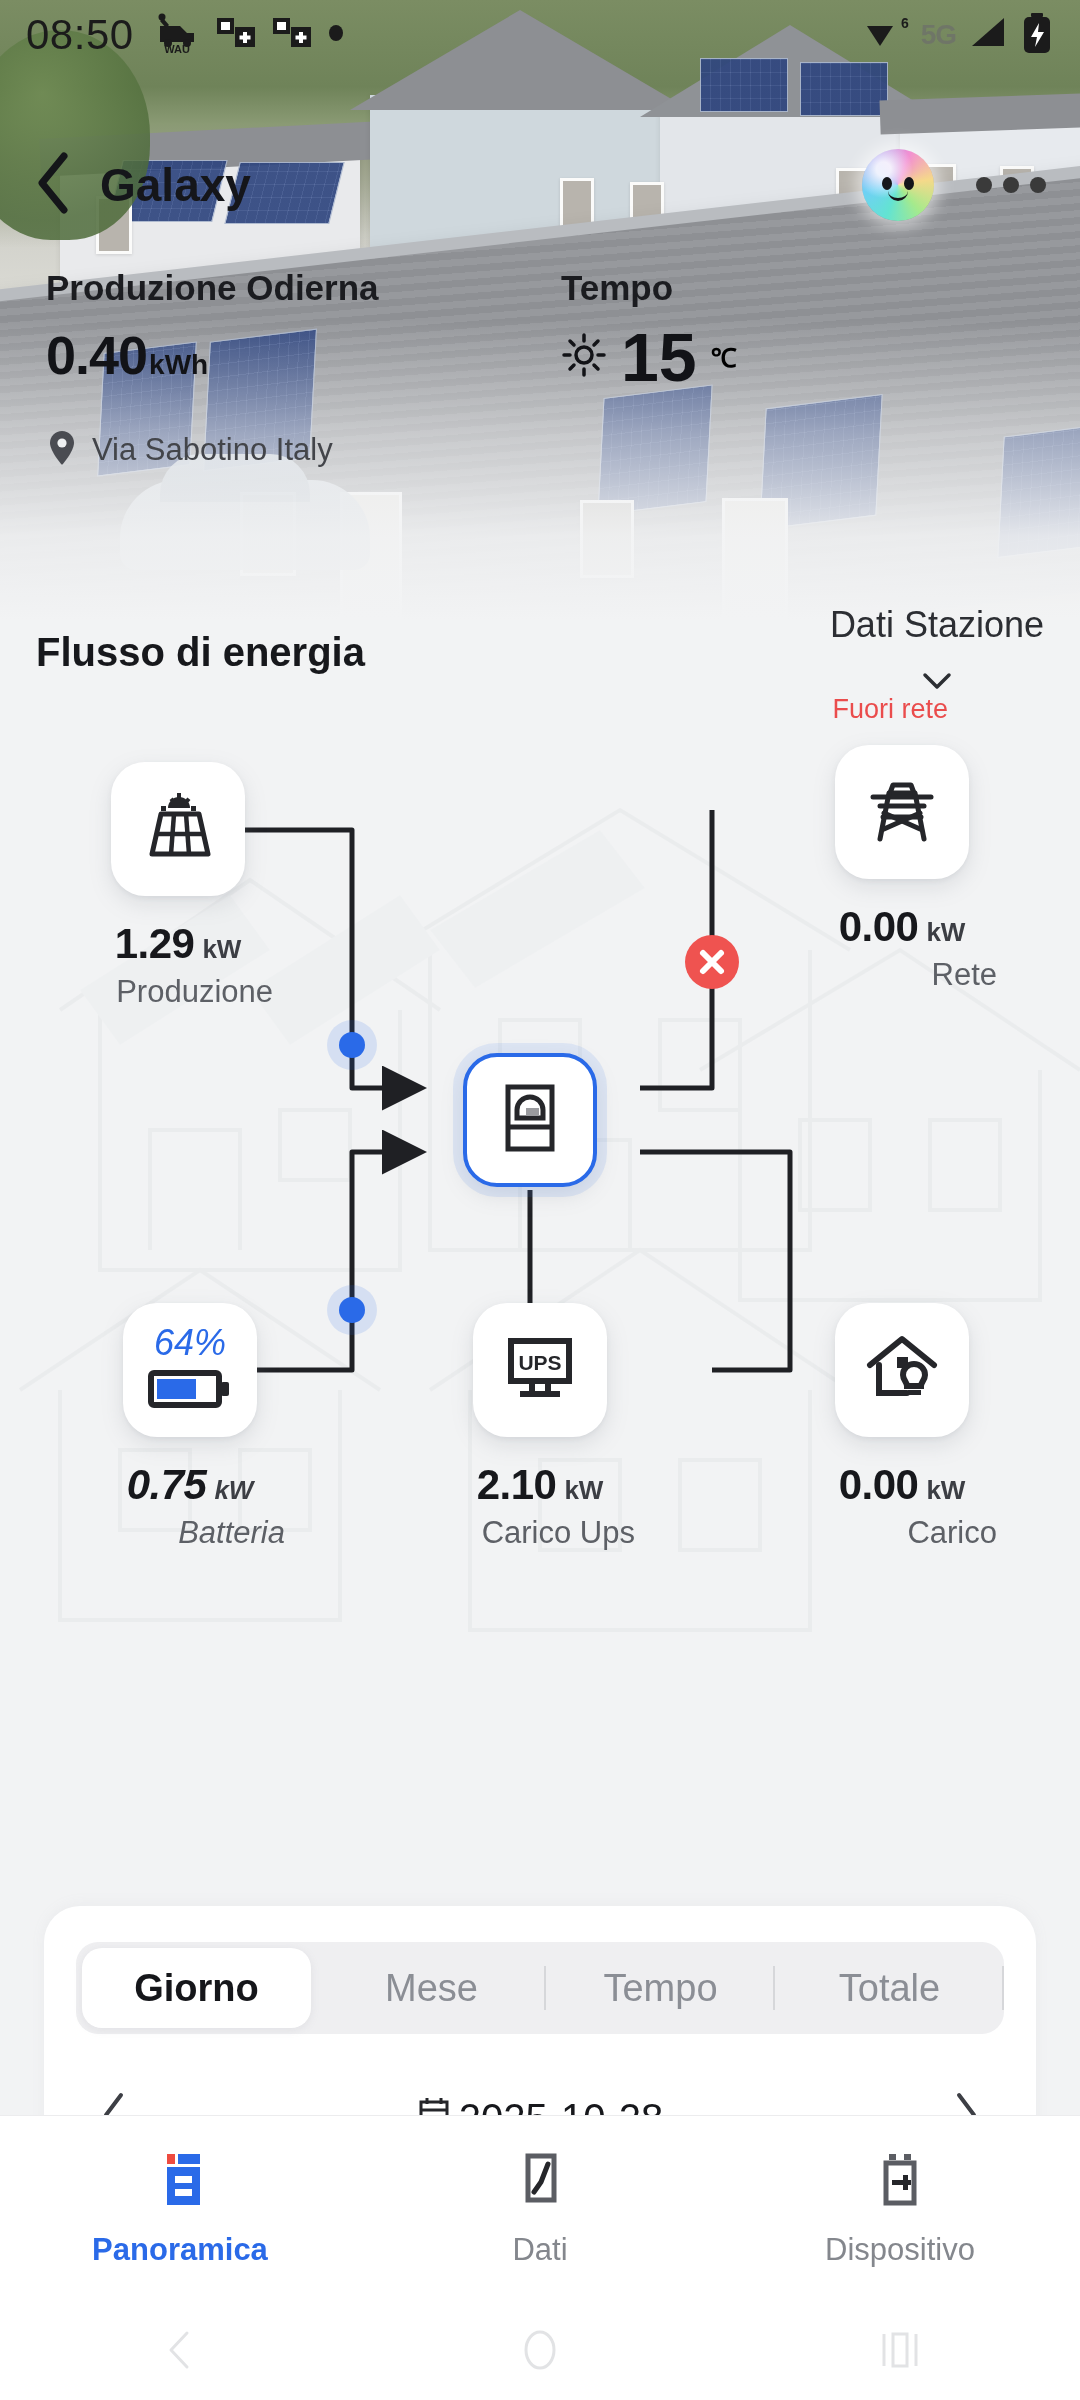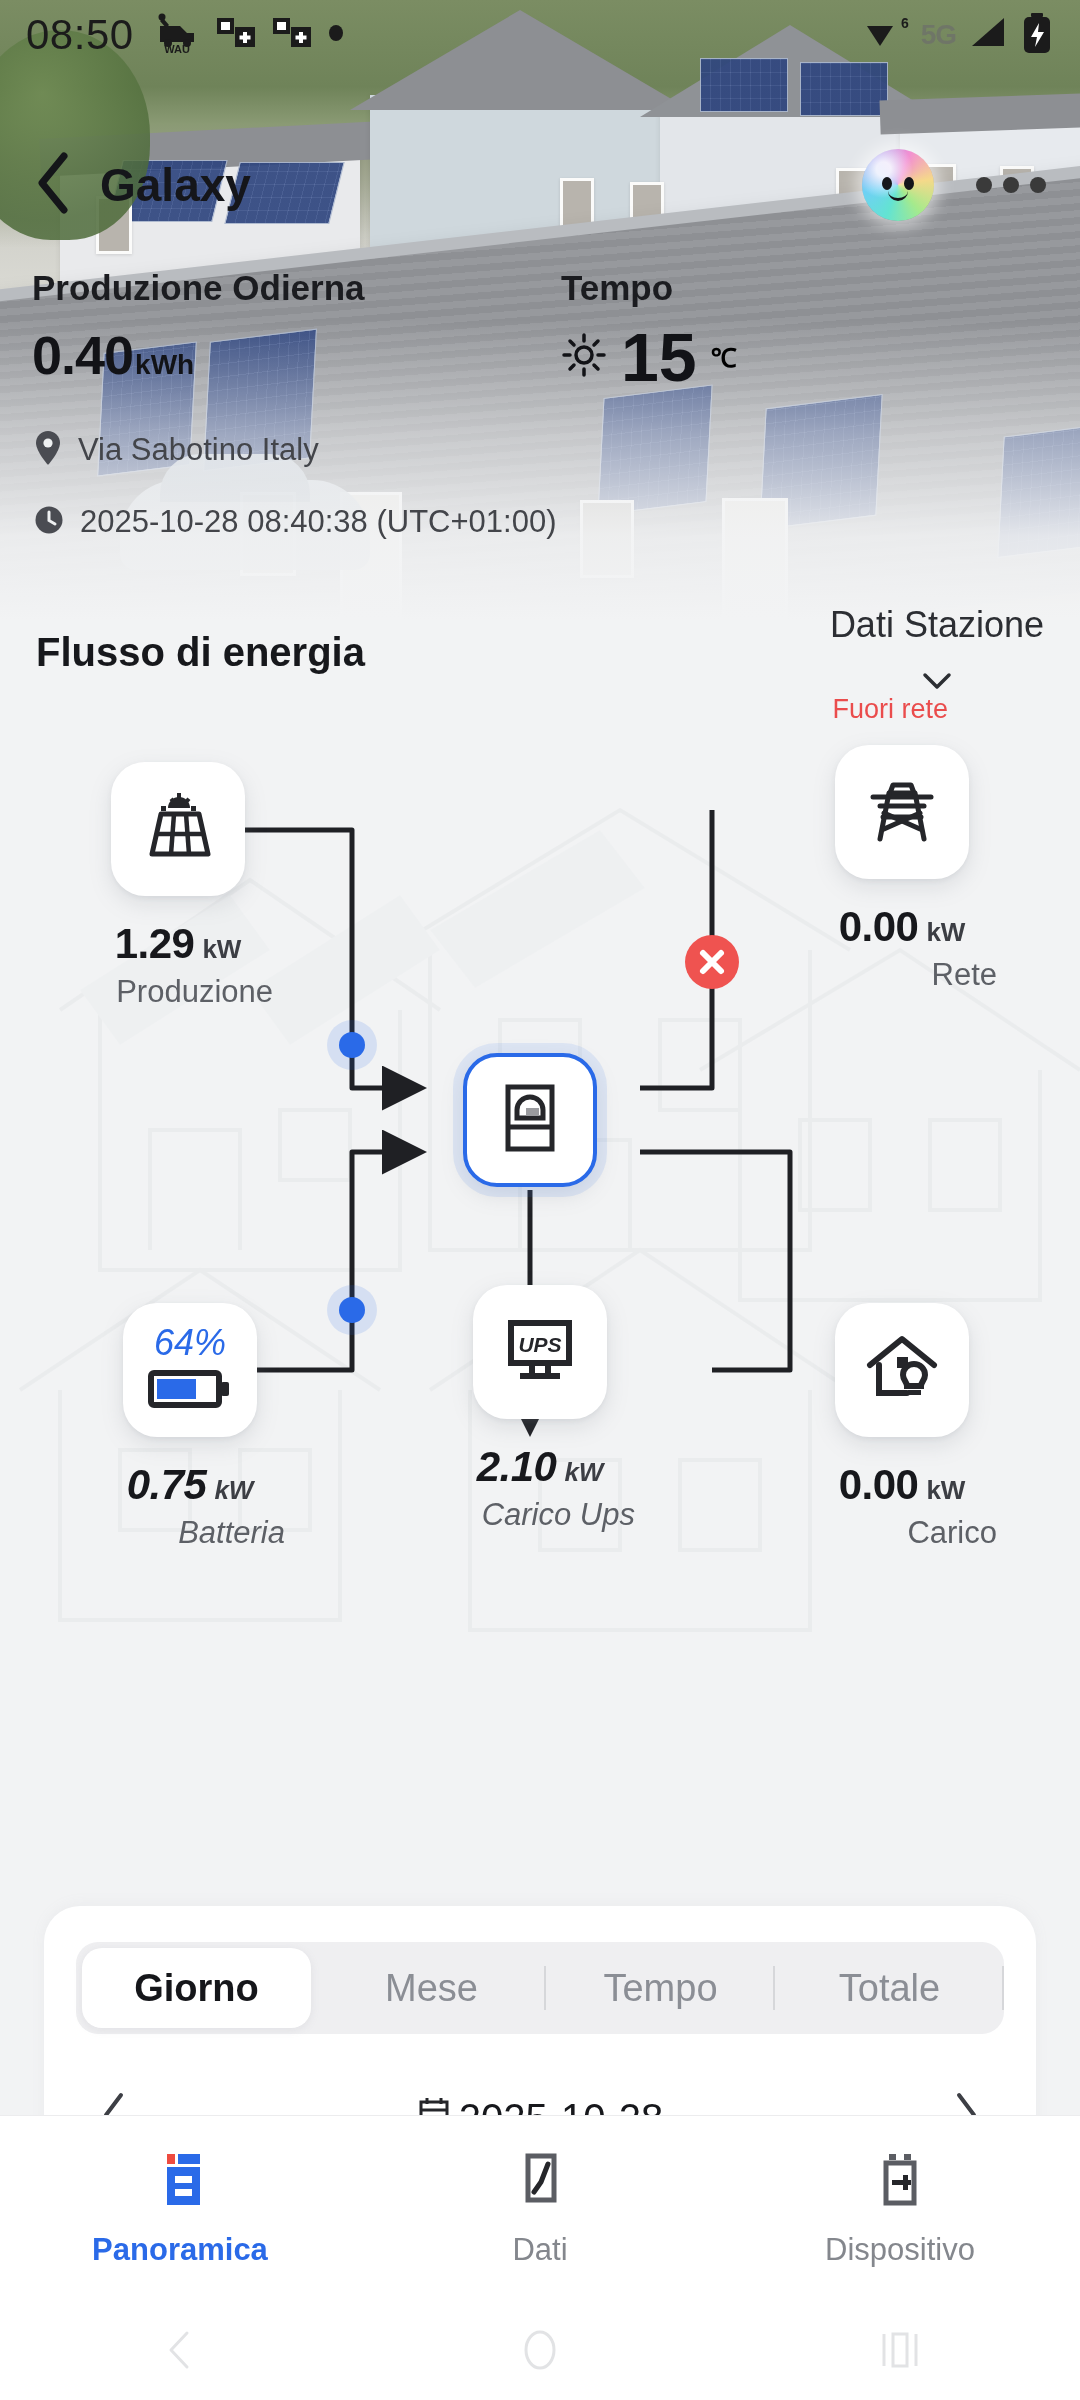--- a/index.html
+++ b/index.html
@@ -121,21 +121,21 @@
   }
   .avatar .eye.l { left:20px; } .avatar .eye.r { right:20px; }
   .avatar .mouth {
     position:absolute; left:50%; transform:translateX(-50%); top:42px;
     width:20px; height:10px; border-bottom:3px solid #15161a; border-radius:0 0 14px 14px;
   }
   .dots { display:flex; gap:11px; margin-left:42px; }
   .dots i { width:16px; height:16px; border-radius:50%; background:#3a3a3a; display:block; }
 
   
-  #herostats { position:absolute; left:0; top:268px; width:1080px; z-index:25; padding:0 32px; }
+  #herostats { position:absolute; left:0; top:268px; width:1080px; z-index:25; padding:0 46px; }
   .stat-row { display:flex; }
   .stat-col { flex:1; }
   .stat-col.right { padding-left:42px; }
   .stat-label { font-size:35px; font-weight:700; color:#1b1c20; }
   .stat-value { margin-top:16px; display:flex; align-items:baseline; }
   .stat-num { font-size:54px; font-weight:700; color:#121317; letter-spacing:-1px; }
   .stat-unit { font-size:28px; font-weight:700; color:#121317; margin-left:2px; }
   .weather { margin-top:10px; display:flex; align-items:center; gap:14px; }
   .weather .temp { font-size:68px; font-weight:700; color:#121317; }
   .weather .deg { font-size:26px; font-weight:700; vertical-align:super; }
@@ -396,29 +396,20 @@
   <div class="meta-line">
     <span>
       <svg width="28" height="36" viewBox="0 0 28 36">
         <path d="M14 1C7.4 1 2 6.3 2 12.8 2 21.7 14 35 14 35s12-13.3 12-22.2C26 6.3 20.6 1 14 1z" fill="#4a4c52"></path>
         <circle cx="14" cy="13" r="4.6" fill="#eef0f1"></circle>
       </svg>
     </span>
     <span class="meta-text">Via Sabotino Italy</span>
   </div>
 
-  <div class="meta-line">
-    <span>
-      <svg width="30" height="30" viewBox="0 0 30 30">
-        <circle cx="15" cy="15" r="13.5" fill="#4a4c52"></circle>
-        <path d="M15 7v8.5l6 3.5" stroke="#eef0f1" stroke-width="3" fill="none" stroke-linecap="round"></path>
-      </svg>
-    </span>
-    <span class="meta-text">2025-10-28 08:40:38 (UTC+01:00)</span>
-  </div>
 </div>
 
 <div id="flowhead">
   <span class="h">Flusso di energia</span>
   <span class="sel">
     <span>Dati Stazione</span>
     <span>
       <svg width="30" height="20" viewBox="0 0 30 20">
           <path d="M3 4 L15 16 L27 4" stroke="#2c2e33" stroke-width="3.5" fill="none" stroke-linecap="round" stroke-linejoin="round"></path>
         </svg>
@@ -563,21 +554,21 @@
         </svg>
       </span>
     </div>
     <div class="val">
       <span class="num">0.75</span>
       <span class="unit">kW</span>
     </div>
     <div class="name">Batteria</div>
   </div>
 
-  <div class="node" style="left:445px; top:595px;font-style:italic;">
+  <div class="node" style="left:445px; top:613px;">
     <div class="tile">
       <span>
         <svg width="76" height="70" viewBox="0 0 76 70">
           <rect x="9" y="8" width="58" height="40" fill="none" stroke="#25262a" stroke-width="6"></rect>
           <text x="38" y="37" font-size="21" font-weight="700" text-anchor="middle" fill="#25262a" font-family="Liberation Sans, sans-serif">UPS</text>
           <rect x="27" y="48" width="6" height="12" fill="#25262a"></rect>
           <rect x="43" y="48" width="6" height="12" fill="#25262a"></rect>
           <rect x="18" y="58" width="40" height="6" fill="#25262a"></rect>
         </svg>
       </span>

